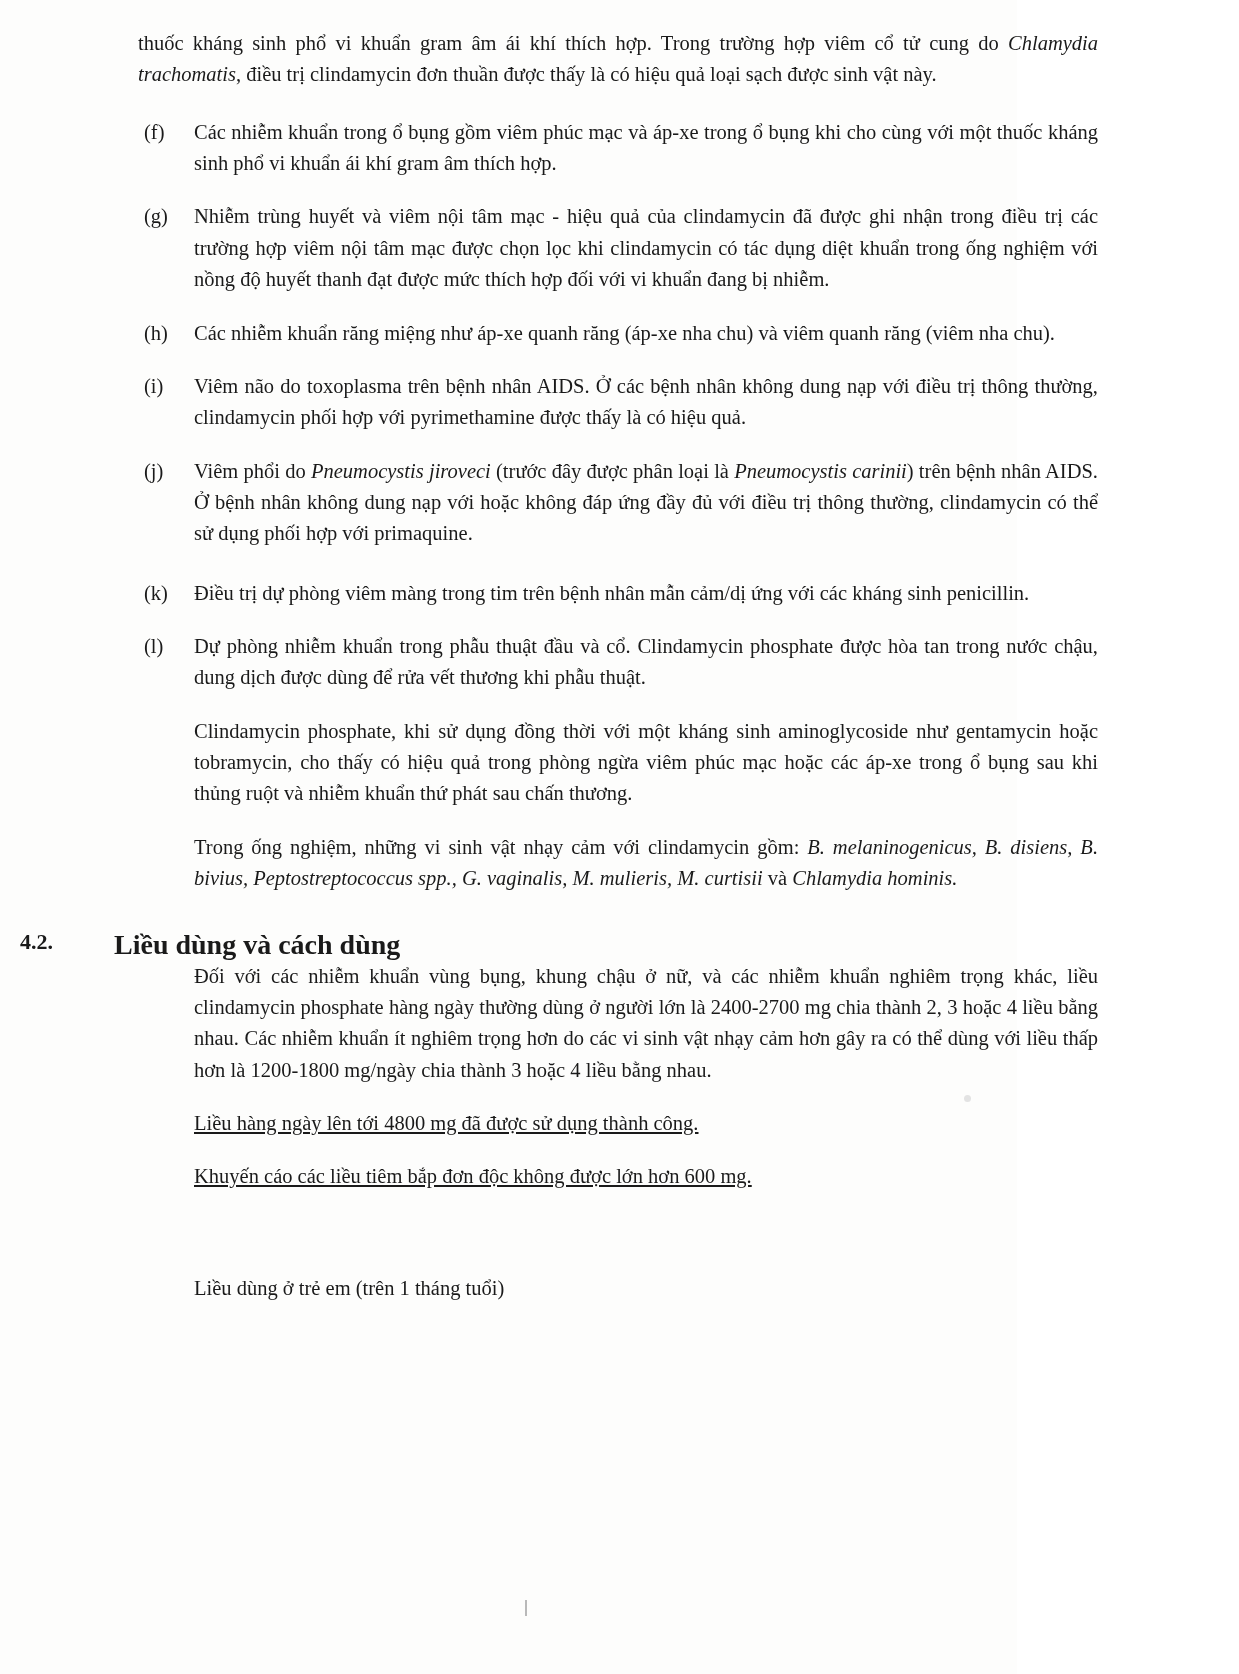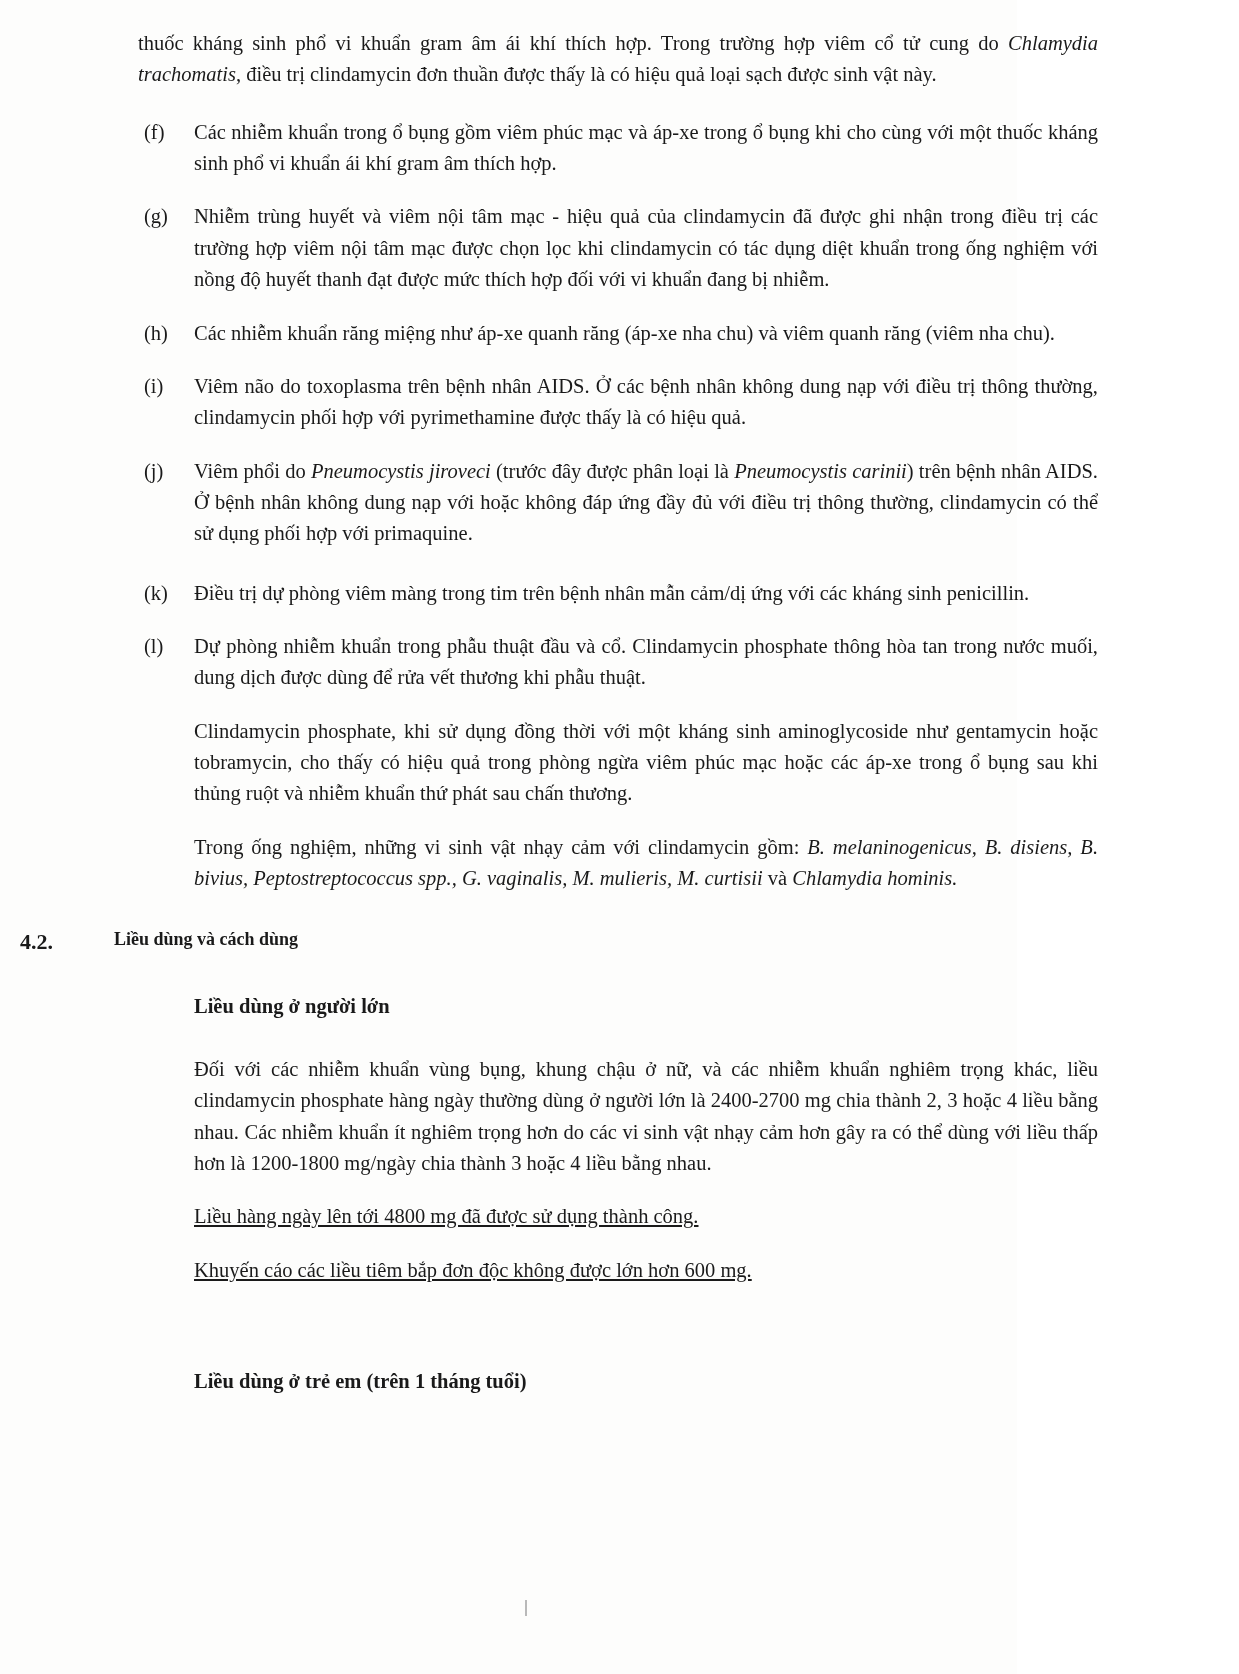--- a/index.html
+++ b/index.html
@@ -66,34 +66,34 @@
   }
   .section .num {
     flex: 0 0 94px;
     font-weight: bold;
     font-size: 22px;
     margin-left: -118px;
     padding-left: 0;
   }
   .section .title {
     font-weight: bold;
-    font-size: 18px;
+    font-size: 28px;
   }
   .subhead {
     font-weight: bold;
     font-size: 20.5px;
     margin-top: 22px;
     margin-bottom: 10px;
   }
   .underlined {
     text-decoration: underline;
     text-underline-offset: 2px;
   }
   .final-head {
-    font-weight: bold;
+    font-weight: normal;
     font-size: 20.5px;
     margin-top: 58px;
   }
   .body-block {
     margin-top: 14px;
   }
   .tick {
     position: absolute;
     left: 525px;
     top: 1600px;
@@ -151,44 +151,40 @@
       </div>
     </div>
 
     <div class="item gap-before">
       <div class="marker">(k)</div>
       <div class="body">Điều trị dự phòng viêm màng trong tim trên bệnh nhân  mẫn cảm/dị ứng với các kháng sinh penicillin.</div>
     </div>
 
     <div class="item">
       <div class="marker">(l)</div>
-      <div class="body">Dự phòng nhiễm khuẩn trong phẫu thuật đầu và cổ. Clindamycin phosphate thông hòa tan trong nước muối, dung dịch được dùng để rửa vết thương khi phẫu thuật.</div>
+      <div class="body">Dự phòng nhiễm khuẩn trong phẫu thuật đầu và cổ. Clindamycin phosphate được hòa tan trong nước chậu, dung dịch được dùng để rửa vết thương khi phẫu thuật.</div>
     </div>
 
     <div class="item">
       <div class="marker"></div>
       <div class="body">Clindamycin phosphate, khi sử dụng đồng thời với một kháng sinh aminoglycoside như gentamycin hoặc tobramycin, cho thấy có hiệu quả trong phòng ngừa viêm phúc mạc hoặc các áp-xe trong ổ bụng sau khi thủng ruột và nhiễm khuẩn thứ phát sau chấn thương.</div>
     </div>
 
     <div class="item">
       <div class="marker"></div>
       <div class="body">
         Trong ống nghiệm, những vi sinh vật nhạy cảm với clindamycin gồm: <i>B. melaninogenicus, B. disiens, B. bivius, Peptostreptococcus spp., G. vaginalis, M. mulieris, M. curtisii</i> và <i>Chlamydia hominis.</i>
       </div>
     </div>
 
     <div class="section">
       <div class="num">4.2.</div>
       <div class="title">Liều dùng và cách dùng</div>
     </div>
 
-    <div class="item body-block">
-      <div class="marker"></div>
-      <div class="body subhead">Liều dùng ở người lớn</div>
-    </div>
 
 
     <div class="item">
       <div class="marker"></div>
       <div class="body">Đối với các nhiễm khuẩn vùng bụng, khung chậu ở nữ, và các nhiễm khuẩn nghiêm trọng khác, liều clindamycin phosphate hàng ngày thường dùng ở người lớn là 2400-2700 mg chia thành 2, 3 hoặc 4 liều bằng nhau. Các nhiễm khuẩn ít nghiêm trọng hơn do các vi sinh vật nhạy cảm hơn gây ra có thể dùng với liều thấp hơn là 1200-1800 mg/ngày chia thành 3 hoặc 4 liều bằng nhau.</div>
     </div>
 
     <div class="item">
       <div class="marker"></div>
       <div class="body underlined">Liều hàng ngày lên tới 4800 mg đã được sử dụng thành công.</div>

